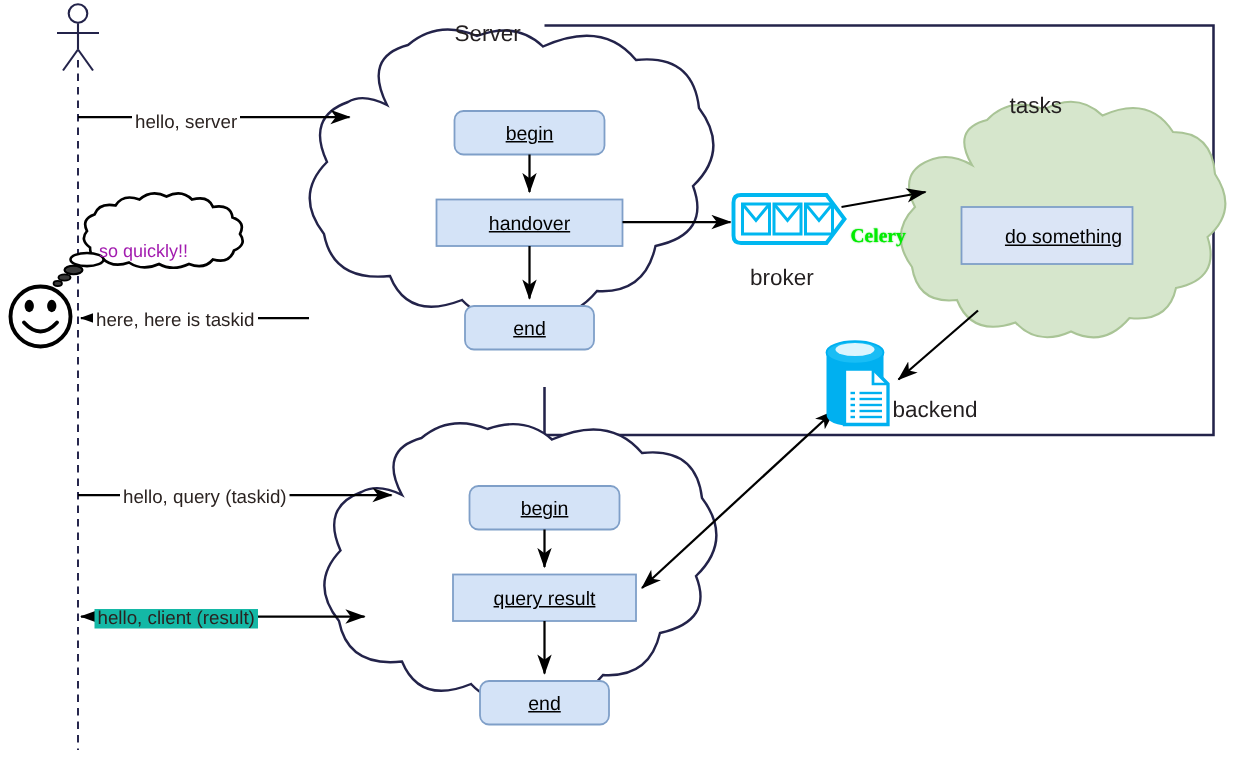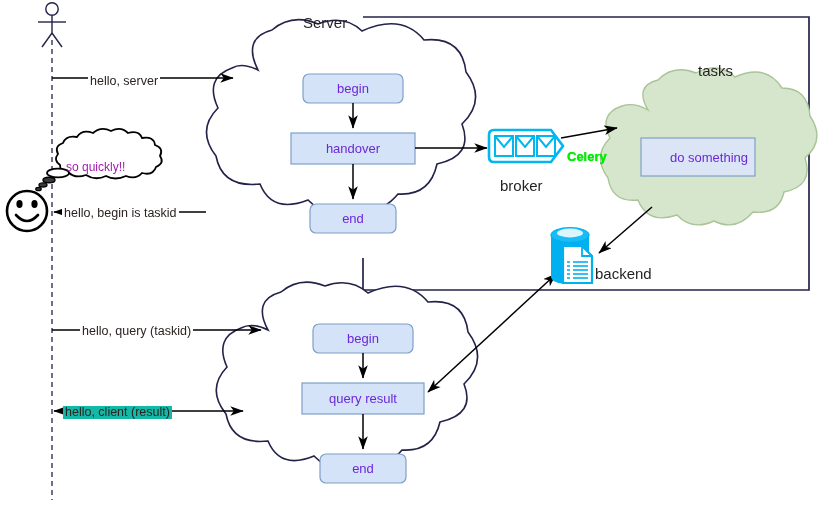--- a/index.html
+++ b/index.html
@@ -34,24 +34,25 @@
   }
   .lbl-celery {
     font-size: 13px;
     font-weight: bold;
     color: #00ee00;
     text-shadow: 0 0 1px #00cc00;
   }
   .box-text {
     position: absolute;
     font-size: 13px;
-    color: #6d28d9;
+    color: #000000;
     white-space: nowrap;
     text-align: center;
     line-height: 1;
+    text-decoration: underline;
   }
   .bubble-text {
     position: absolute;
     font-size: 12px;
     color: #a21caf;
     white-space: nowrap;
   }
 </style>
 </head>
 <body>
@@ -269,41 +270,41 @@
             <path d="M573,274 L588,274"></path>
           <path d="M567,278 L570,278"></path>
             <path d="M573,278 L588,278"></path>
         </g>
       </g>
     </g>
   </svg>
 
   <div class="lbl" style="left:303px; top:15px;">Server</div>
 
-  <div class="lbl" style="left:698px; top:63px;">tasks</div>
+  <div class="lbl" style="left:673px; top:63px;">tasks</div>
 
   <div class="box-text" style="left:303px; top:82px; width:100px;">begin</div>
   <div class="box-text" style="left:291px; top:142px; width:124px;">handover</div>
   <div class="box-text" style="left:310px; top:212px; width:86px;">end</div>
 
   <div class="box-text" style="left:641px; top:151px; width:136px;">do something</div>
 
   <div class="box-text" style="left:313px; top:332px; width:100px;">begin</div>
   <div class="box-text" style="left:302px; top:392px; width:122px;">query result</div>
   <div class="box-text" style="left:320px; top:462px; width:86px;">end</div>
 
   <div class="lbl" style="left:500px; top:178px;">broker</div>
 
   <div class="lbl" style="left:595px; top:266px;">backend</div>
 
-  <div class="lbl lbl-celery" style="left:567px; top:150px;">Celery</div>
+  <div class="lbl lbl-celery" style="left:567px; top:150px;font-family:Liberation Serif, serif;">Celery</div>
 
   <div class="lbl lbl-msg" style="left:88px; top:75px; background:#ffffff; padding:0 2px;">hello, server</div>
 
-  <div class="lbl lbl-msg" style="left:62px; top:207px; background:#ffffff; padding:0 2px;">hello, begin is taskid</div>
+  <div class="lbl lbl-msg" style="left:62px; top:207px; background:#ffffff; padding:0 2px;">here, here is taskid</div>
 
   <div class="lbl lbl-msg" style="left:80px; top:325px; background:#ffffff; padding:0 2px;">hello, query (taskid)</div>
 
   <div class="lbl lbl-msg" style="left:63px; top:406px; background:#14b8a6; padding:0 2px;">hello, client (result)</div>
 
   <div class="bubble-text" style="left:66px; top:160px;">so quickly!!</div>
 
 </div>
 
 </body></html>

